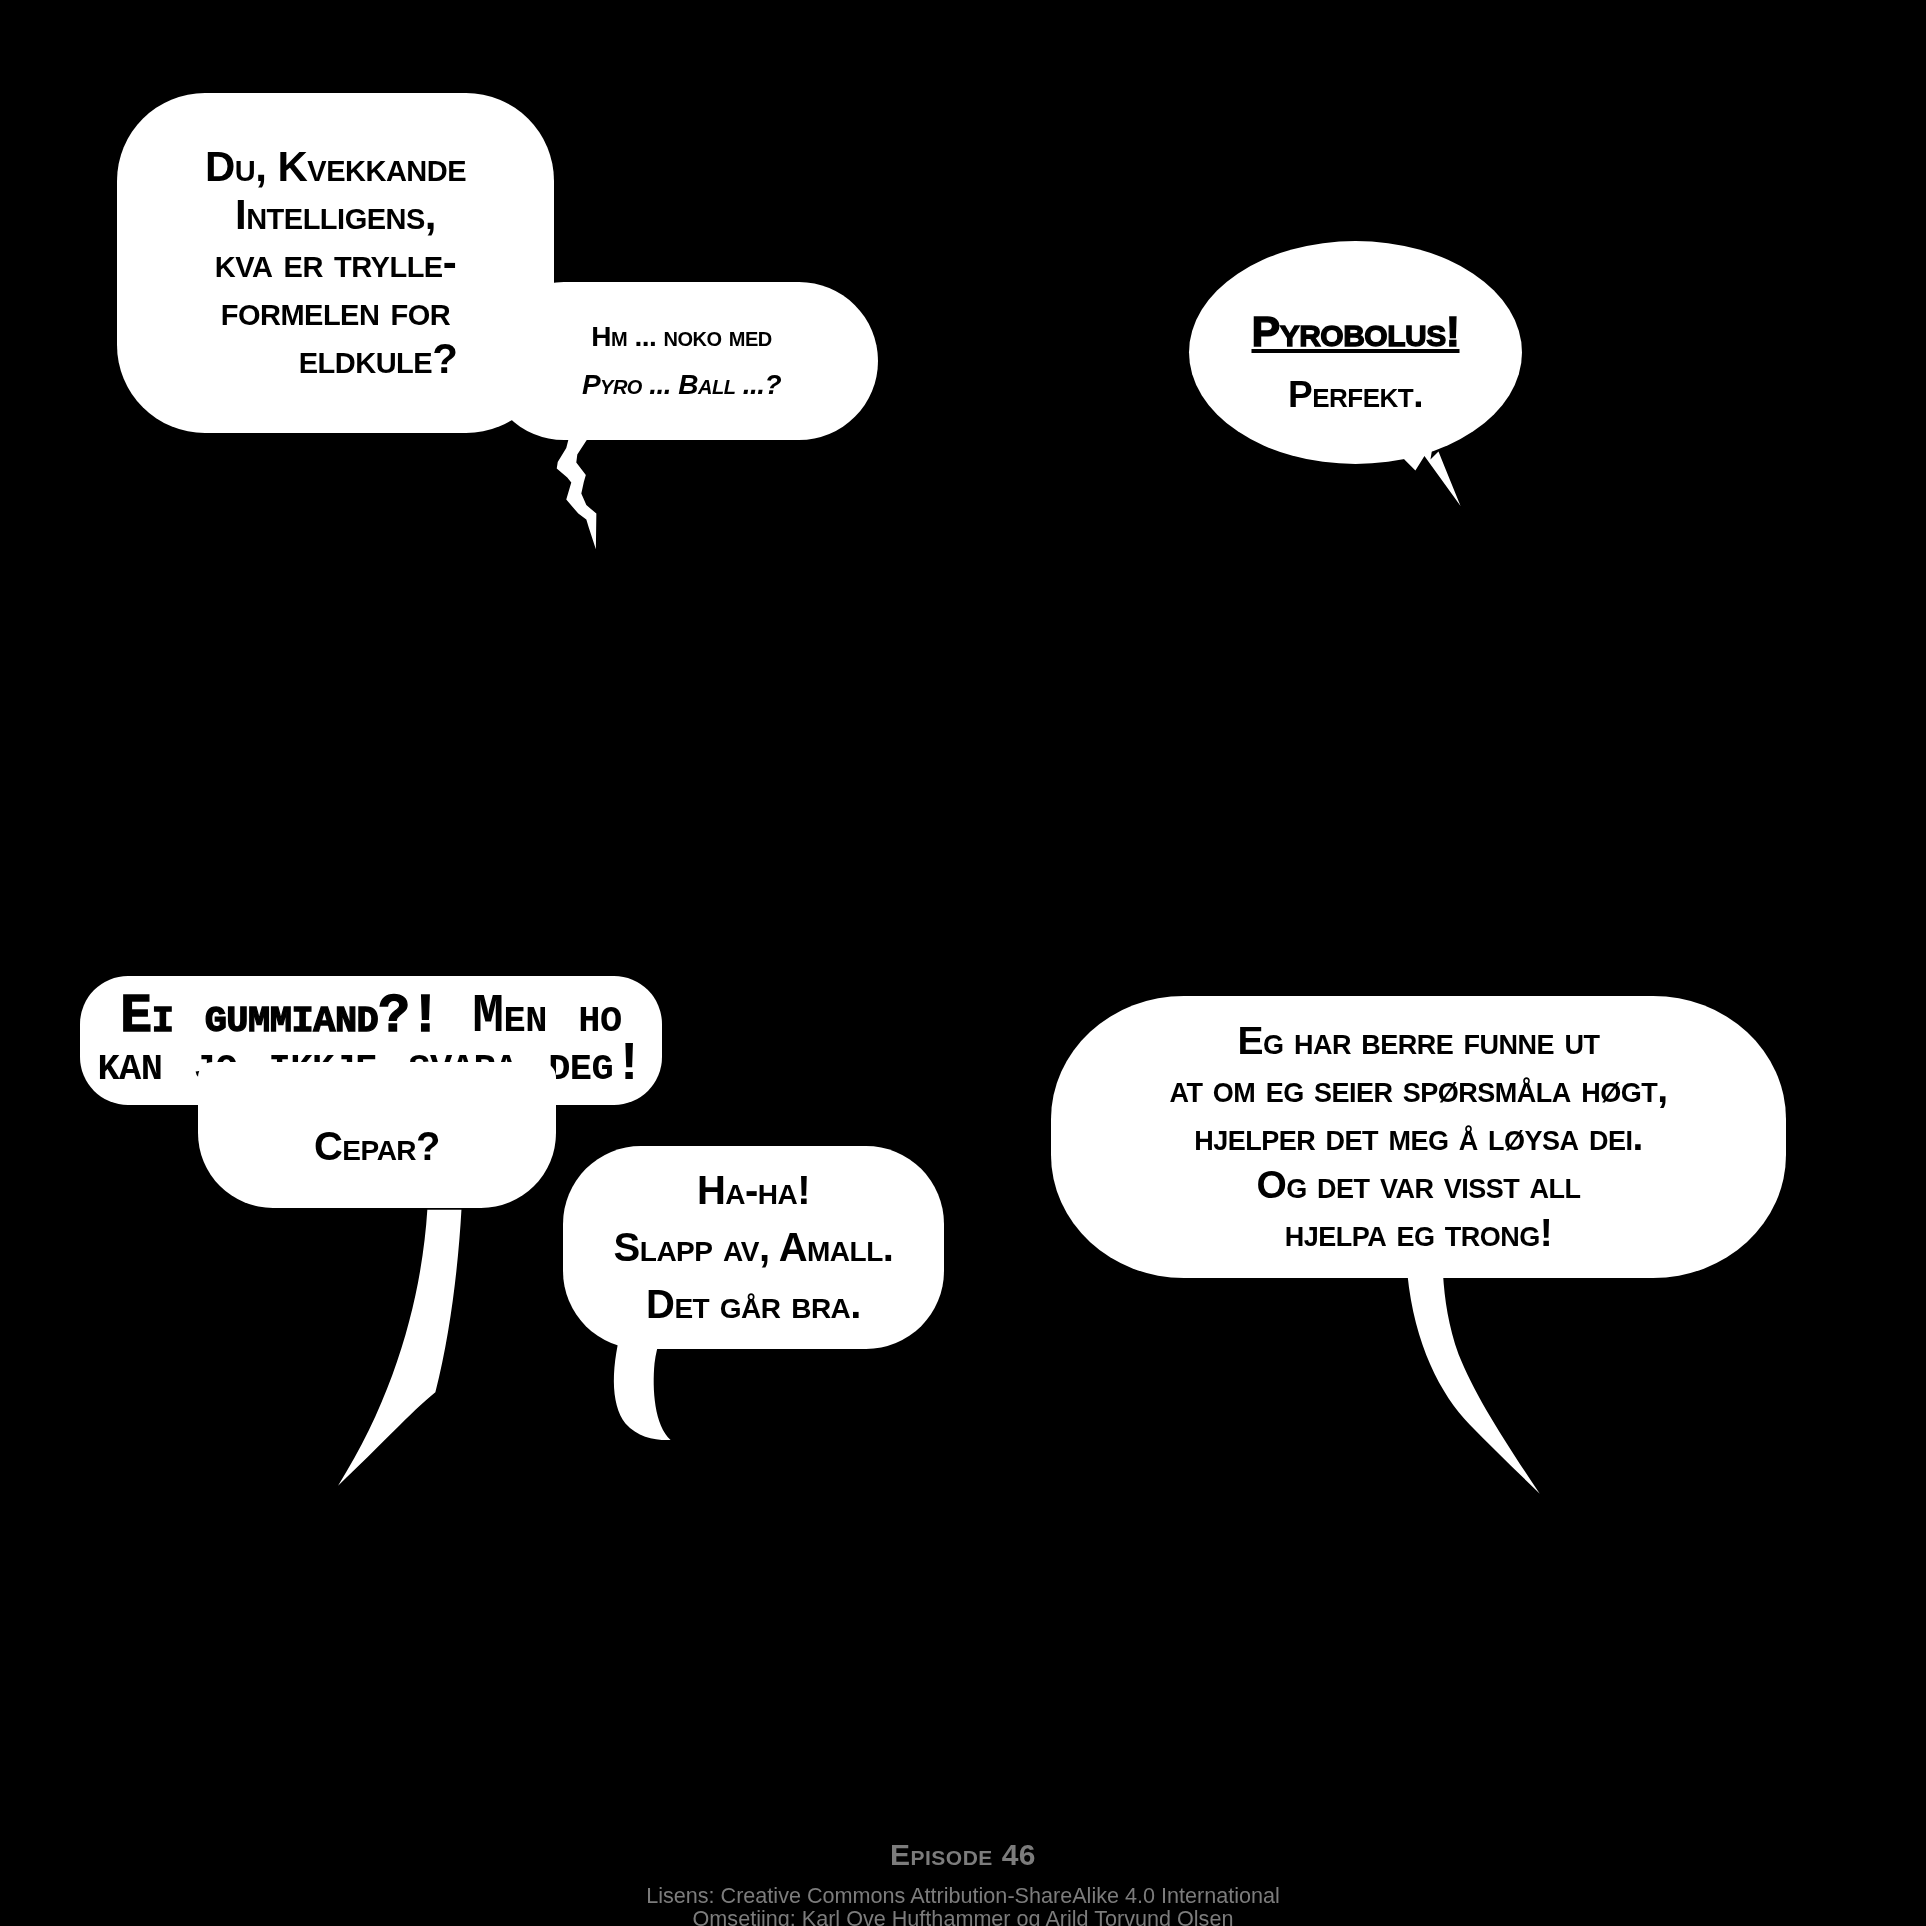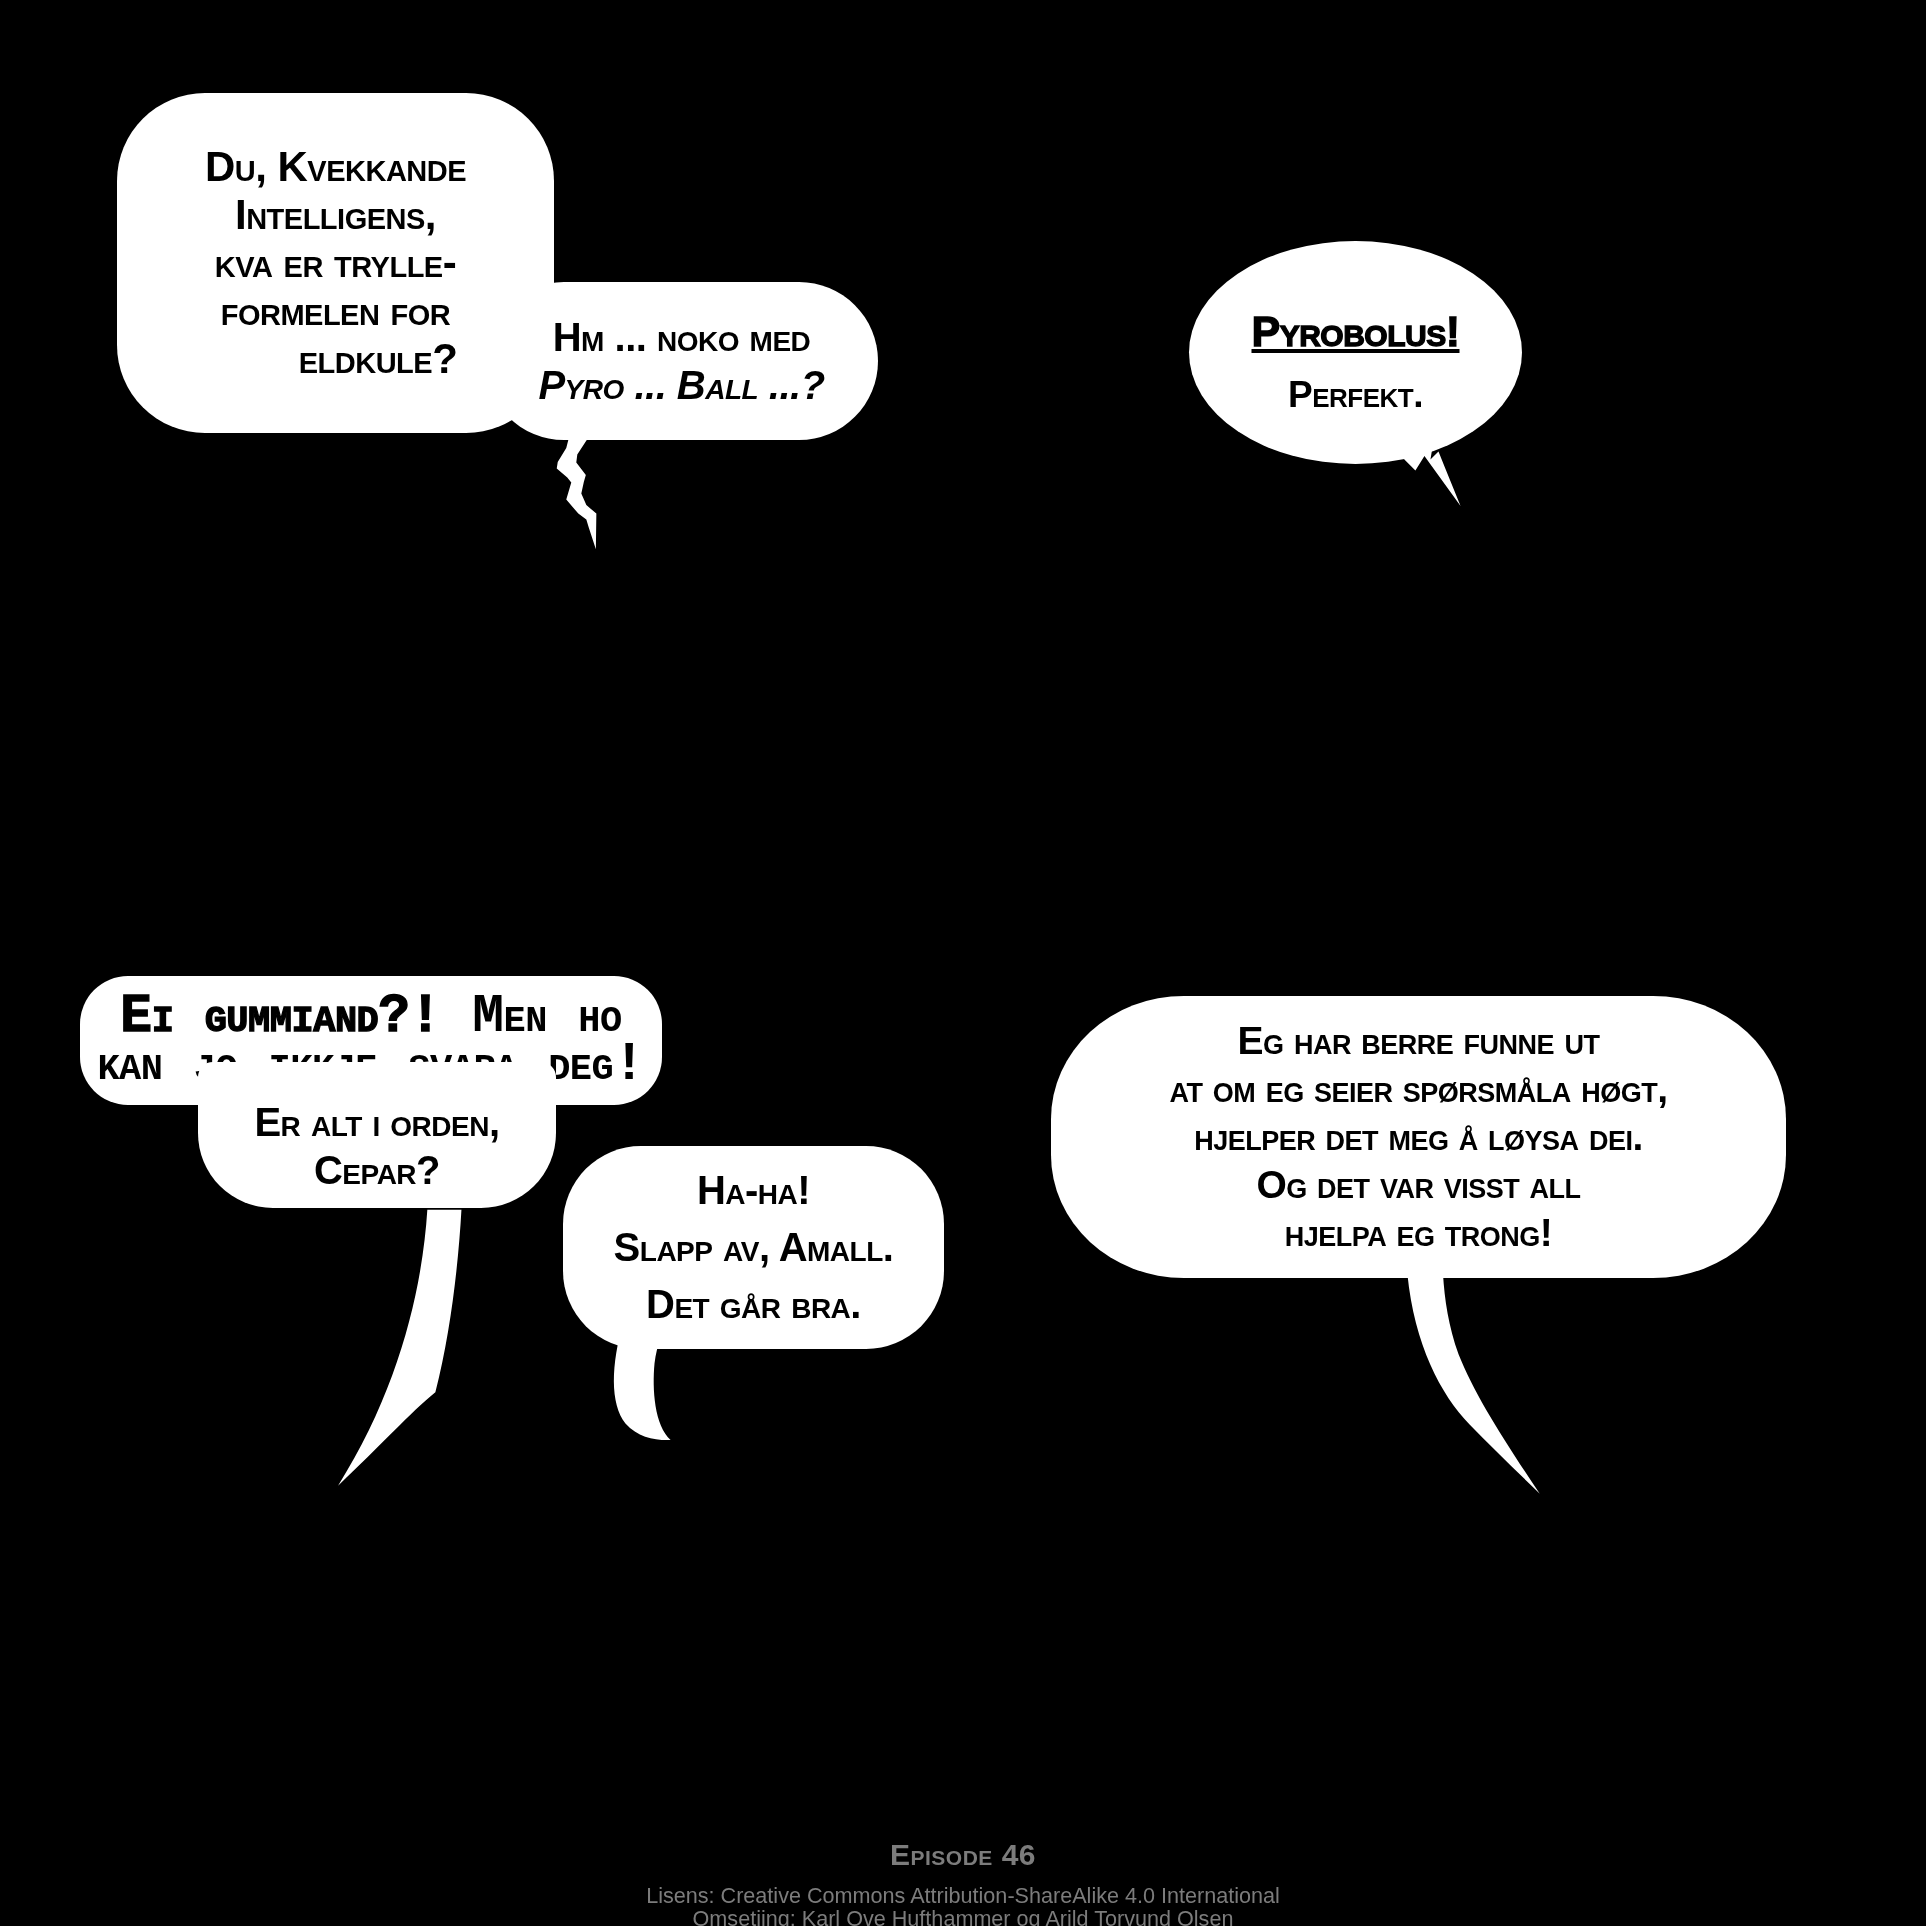--- a/index.html
+++ b/index.html
@@ -37,21 +37,21 @@
     font-variant-caps: small-caps;
     letter-spacing: -0.5px;
   }
   .line { display: block; }
 
   
   .b1 { left: 117px; top: 93px; width: 437px; height: 340px; border-radius: 88px; font-size: 42px; line-height: 48px; }
   .b1 .indent { padding-left: 85px; }
 
   
-  .b2 { left: 485px; top: 282px; width: 393px; height: 158px; border-radius: 80px; font-size: 40px; line-height: 48px; }
+  .b2 { left: 485px; top: 282px; width: 393px; height: 158px; border-radius: 80px; font-size: 28px; line-height: 48px; }
   .italic { font-style: italic; }
 
   
   .b3 { left: 1189px; top: 241px; width: 333px; height: 223px; border-radius: 50%; font-size: 37px; line-height: 63px; padding-top: 20px; box-sizing: border-box; }
   .b3 .shout { font-size: 43px; text-decoration: underline; }
 
   
   .em { -webkit-text-stroke: 1.3px currentColor; }
 
   
@@ -116,21 +116,20 @@
   <div class="bubble b3">
     <span class="line shout em">Pyrobolus!</span>
     <span class="line">Perfekt.</span>
   </div>
 
   <div class="bubble b4a">
     <span class="line"><span class="em">Ei gummiand?!</span><span> Men ho</span></span>
     <span class="line">kan jo ikkje svara deg!</span>
   </div>
   <div class="bubble b4b">
-    <span class="line">Er alt i orden,</span>
     <span class="line">Cepar?</span>
   </div>
 
   <div class="bubble b5">
     <span class="line">Ha-ha!</span>
     <span class="line">Slapp av, Amall.</span>
     <span class="line">Det går bra.</span>
   </div>
 
   <div class="bubble b6">

